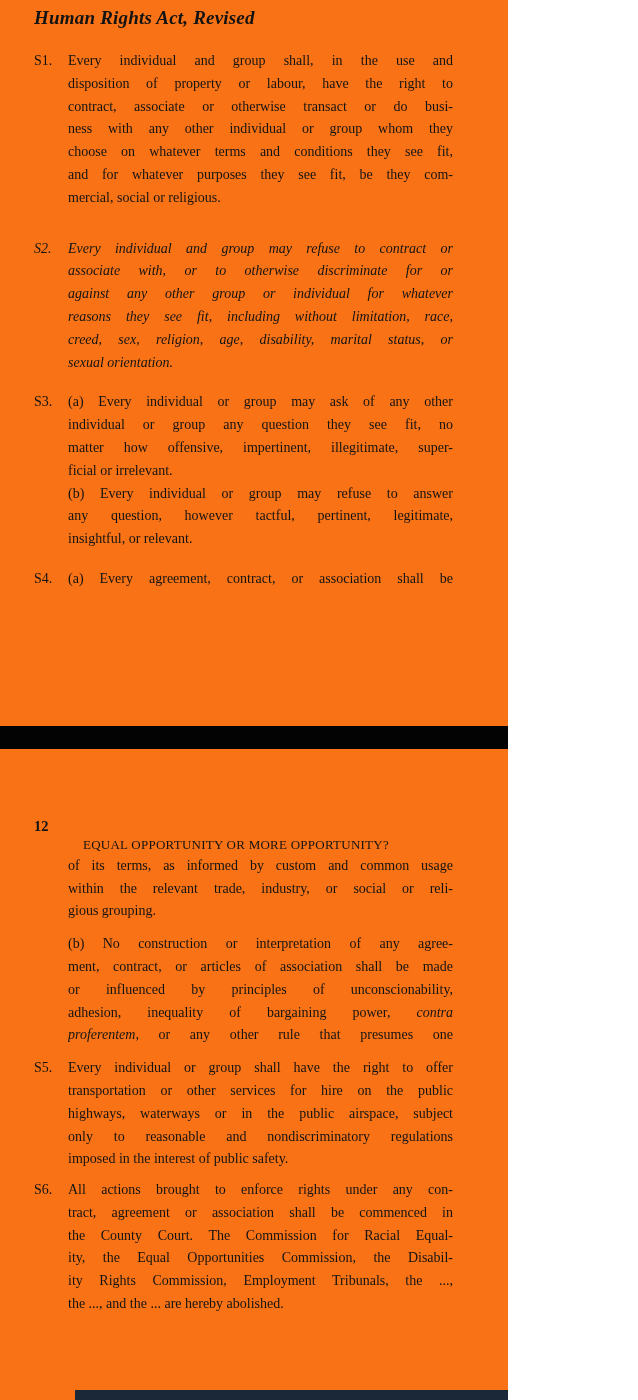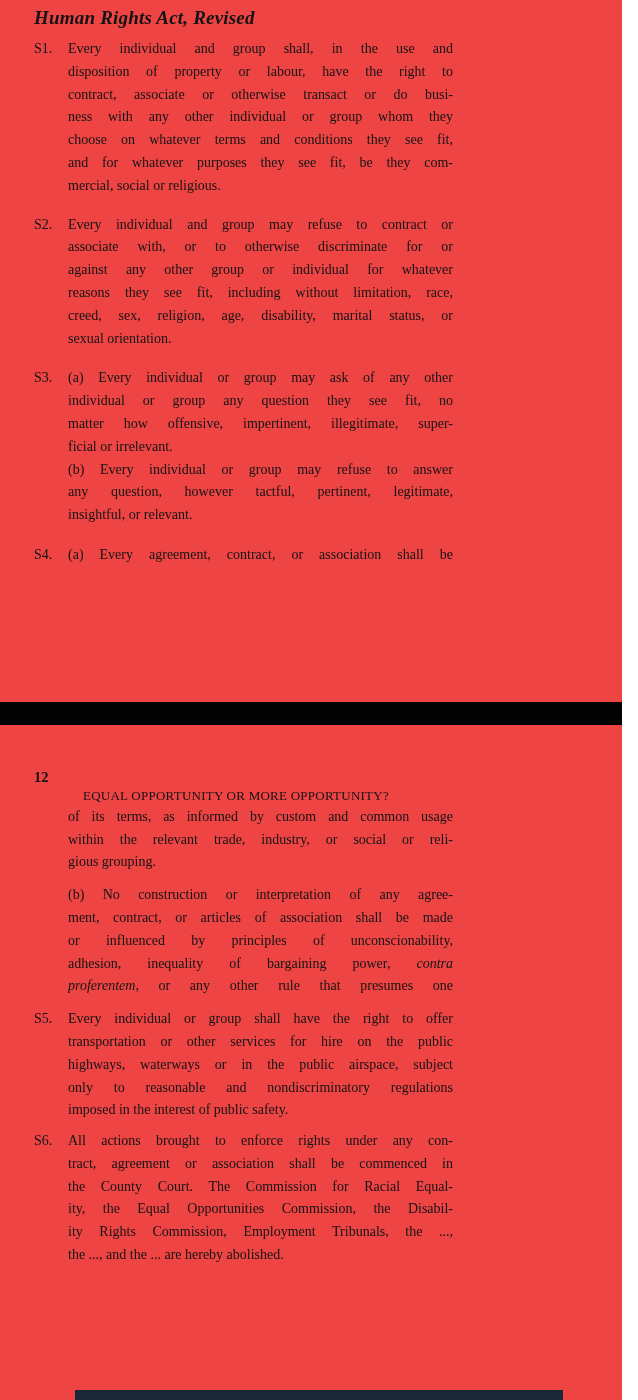--- a/index.html
+++ b/index.html
@@ -4,23 +4,23 @@
 <style>
   html, body { margin: 0; padding: 0; }
   body {
     width: 638px;
     background: #ffffff;
     font-family: "Liberation Serif", "DejaVu Serif", serif;
     color: #131313;
   }
   .screen {
     position: relative;
-    width: 622px;
+    width: 508px;
     height: 1400px;
-    background: #ef4444;
+    background: #f97316;
     overflow: hidden;
   }
   .act-title {
     margin: 6px 0 0 34px;
     height: 24px;
     line-height: 24px;
     font-size: 19px;
     font-weight: bold;
     font-style: italic;
     letter-spacing: 0.2px;
@@ -44,37 +44,37 @@
     height: 22.8px;
     line-height: 22.8px;
     text-align: justify;
     text-align-last: justify;
     overflow: hidden;
   }
   .ln-end { text-align: left; text-align-last: left; }
   .it { font-style: italic; }
 
   
-  .para[data-name="section-s1"]  { margin-top: 8px; }
-  .para[data-name="section-s2"]  { margin-top: 16px; }
+  .para[data-name="section-s1"]  { margin-top: 20px; }
+  .para[data-name="section-s2"]  { margin-top: 28px; font-style: italic; }
   .para[data-name="section-s3"]  { margin-top: 17px; }
   .para[data-name="section-s4"]  { margin-top: 17px; }
   .para[data-name="continuation-paragraph"] { margin-top: 20px; }
   .para[data-name="section-s4b"] { margin-top: 10px; }
   .para[data-name="section-s5"]  { margin-top: 10px; }
   .para[data-name="section-s6"]  { margin-top: 8px; }
 
   .page-break-bar {
     margin-top: 135px;
     width: 638px;
     height: 23px;
   }
   .page-header {
     position: relative;
-    margin-top: 43px;
+    margin-top: 68px;
     height: 18px;
   }
   .page-number {
     position: absolute;
     left: 34px;
     top: 0;
     font-size: 14.5px;
     font-weight: bold;
     line-height: 18px;
   }

